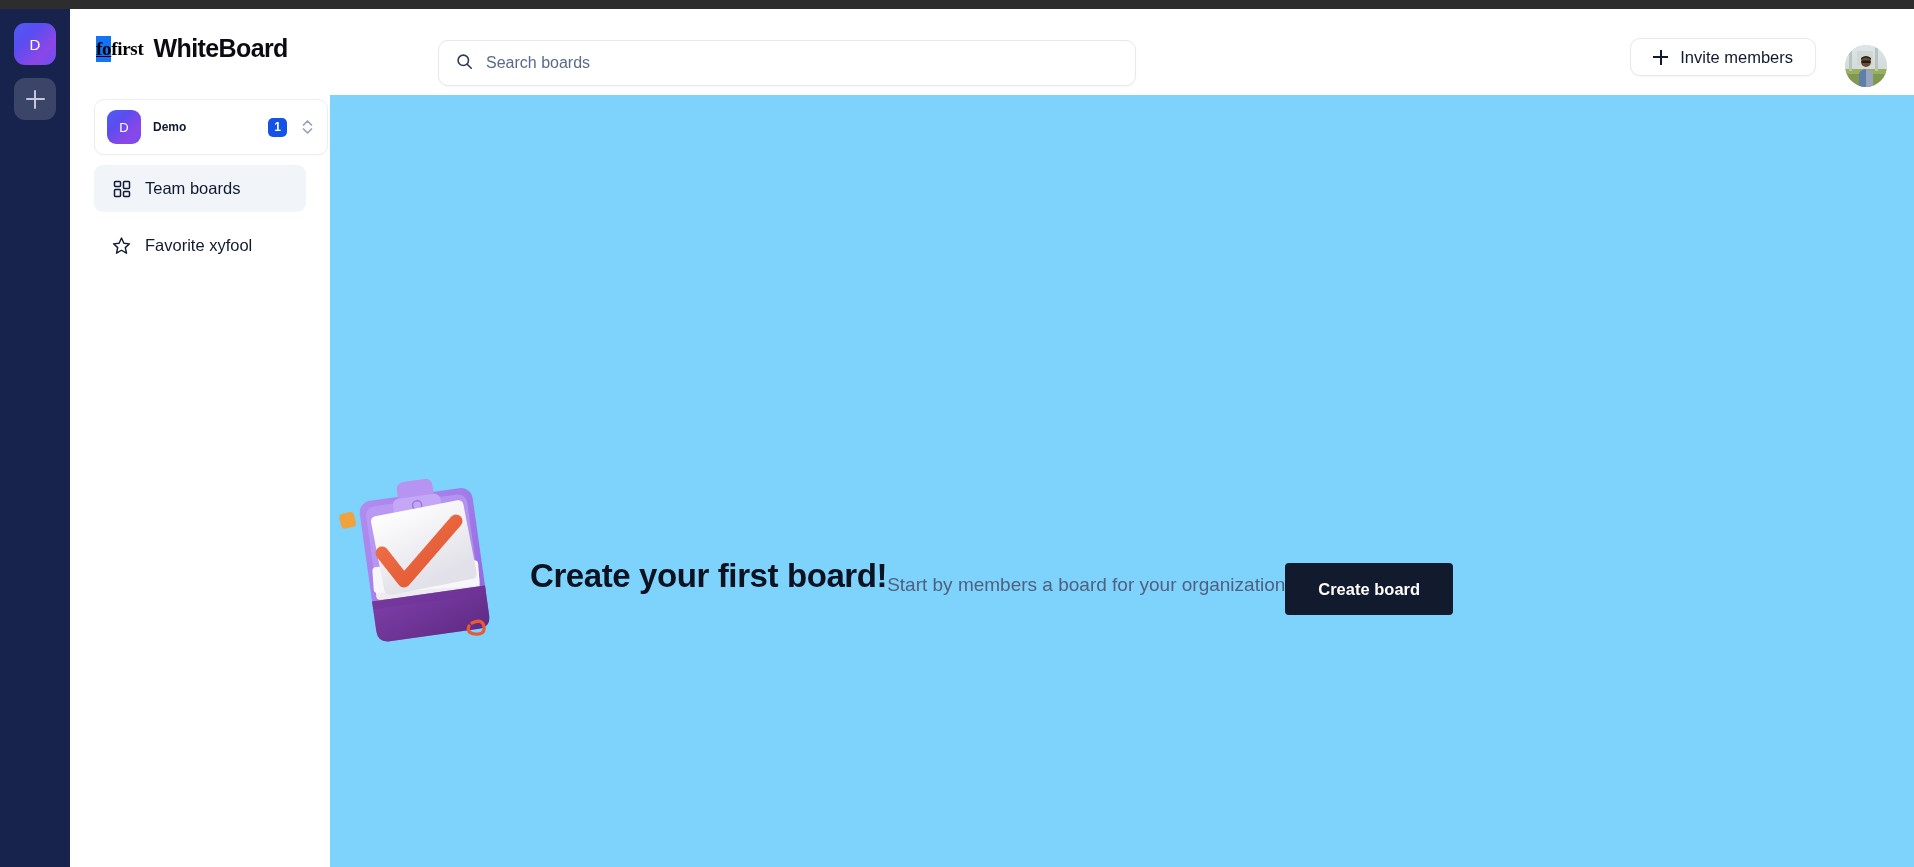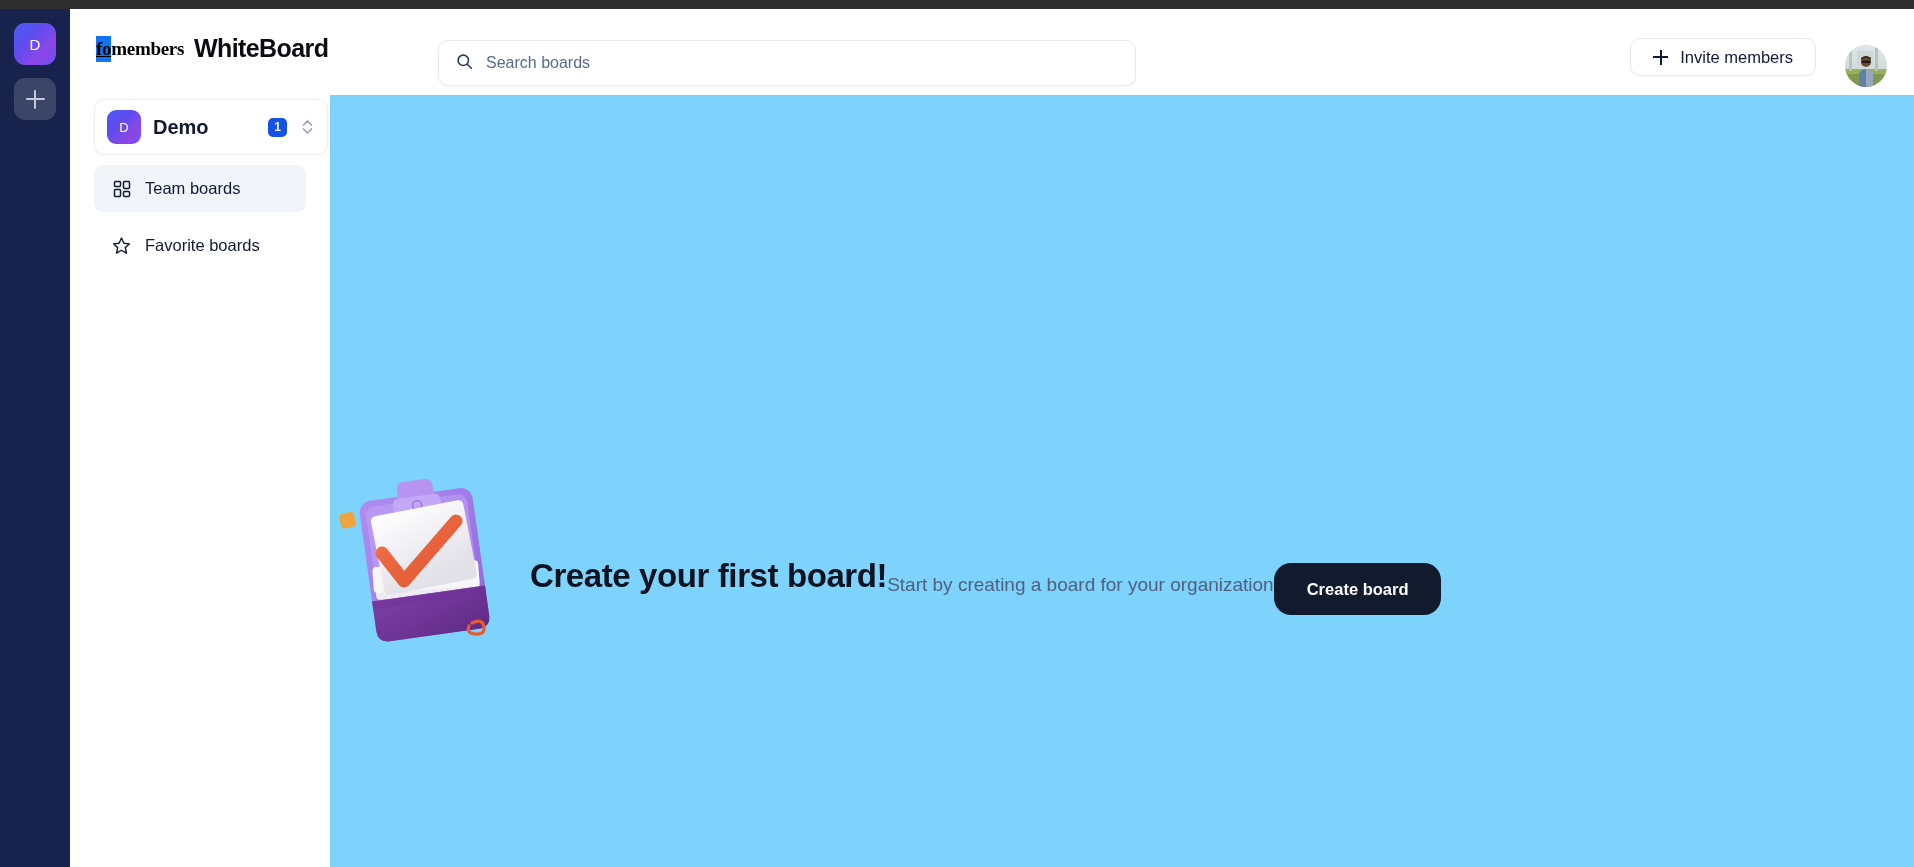--- a/index.html
+++ b/index.html
@@ -210,21 +210,21 @@
     background: linear-gradient(135deg, #4f5bf5 0%, #5b4df0 35%, #8b47e6 72%, #6f4ff3 100%);
     color: #fff;
     display: flex;
     align-items: center;
     justify-content: center;
     font-size: 13px;
     flex: 0 0 34px;
     user-select: none;
   }
   #workspace-name {
-    font-size: 20px;
+    font-size: 12px;
     font-weight: 700;
     color: #12192e;
     flex: 1;
   }
   #workspace-badge {
     background: #1452e8;
     color: #fff;
     font-size: 12px;
     font-weight: 700;
     border-radius: 5px;
@@ -293,21 +293,21 @@
   #empty-subtitle {
     margin-top: 17px;
     font-size: 19px;
     color: #51607e;
   }
   #create-board-button {
     margin-top: 26px;
     background: #121a2e;
     color: #ffffff;
     border: none;
-    border-radius: 17px;
+    border-radius: 4px;
     height: 52px;
     padding: 0 33px;
     font-family: "Liberation Sans", sans-serif;
     font-size: 16.5px;
     font-weight: 700;
     cursor: pointer;
   }
 </style>
 </head>
 <body>
@@ -319,21 +319,21 @@
     <span>D</span>
   </div>
   <div class="rail-tile add">
     <span class="plus-glyph"></span>
   </div>
 </div>
 
 <div id="header">
 
   <div id="brand">
-    <span id="brand-mark"><span class="hl">fo</span><span>members</span></span>
+    <span id="brand-mark"><span class="hl">fo</span><span>first</span></span>
     <span id="brand-title">WhiteBoard</span>
   </div>
 
   <div id="search-box">
     <span>
       <svg width="19" height="19" viewBox="0 0 24 24" fill="none" stroke="#2c3a5c" stroke-width="2" stroke-linecap="round">
         <circle cx="10.5" cy="10.5" r="6.6"></circle>
         <line x1="15.4" y1="15.4" x2="20.5" y2="20.5"></line>
       </svg>
     </span>
@@ -400,21 +400,21 @@
     </span>
     <span>Team boards</span>
   </div>
 
   <div class="nav-item">
     <span class="nav-icon">
       <svg width="19" height="19" viewBox="0 0 24 24" fill="none" stroke="#111a33" stroke-width="1.8" stroke-linejoin="round">
         <polygon points="12,2.6 15,9.2 22.1,9.9 16.8,14.7 18.3,21.7 12,18 5.7,21.7 7.2,14.7 1.9,9.9 9,9.2"></polygon>
       </svg>
     </span>
-    <span>Favorite boards</span>
+    <span>Favorite xyfool</span>
   </div>
 </div>
 
 <div id="main">
 
   <div id="empty-illustration">
     <svg width="200" height="185" viewBox="0 0 200 185" fill="none">
       <defs>
         <linearGradient id="clipBody" x1="0" y1="0" x2="1" y2="1">
           <stop offset="0%" stop-color="#b08df0"></stop>
@@ -460,15 +460,15 @@
 
       <path d="M52 80 L74 108 L126 48" stroke="url(#checkG)" stroke-width="13" stroke-linecap="round" stroke-linejoin="round" fill="none"></path>
 
       <rect x="10" y="40" width="15" height="15" rx="3.5" fill="#f0a23c" transform="rotate(-14 17 47)"></rect>
 
       <path d="M142 150 q11 -5 12 4 q1 8 -9 7 q-9 -1 -6 -8" stroke="#ea5a30" stroke-width="3.2" fill="none" stroke-linecap="round"></path>
     </svg>
   </div>
 
   <div id="empty-title">Create your first board!</div>
-  <div id="empty-subtitle">Start by creating a board for your organization</div>
+  <div id="empty-subtitle">Start by members a board for your organization</div>
   <button id="create-board-button">Create board</button>
 </div>
 
 </body></html>

